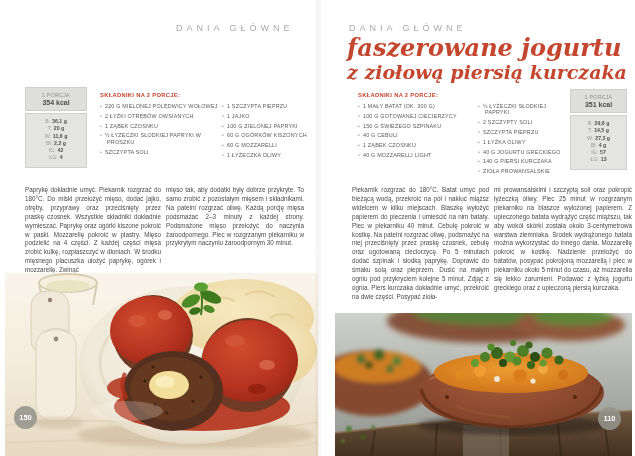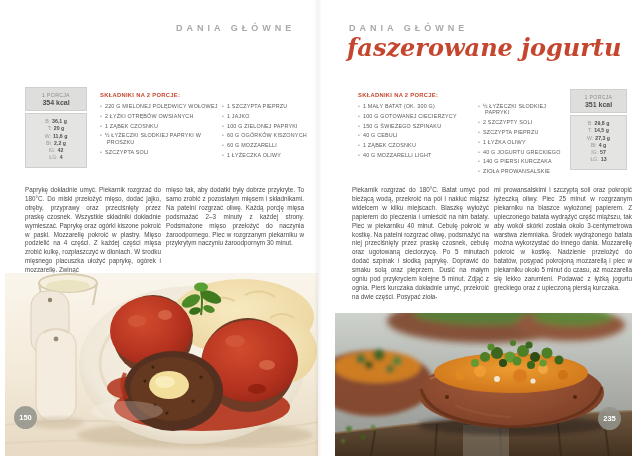--- a/index.html
+++ b/index.html
@@ -3,21 +3,21 @@
 <meta charset="utf-8">
 <style>
   html,body{margin:0;padding:0;background:#ffffff;}
   .spread{position:relative;width:635px;height:456px;background:#fff;overflow:hidden;
           font-family:"Liberation Sans",sans-serif;color:#444;}
   .abs{position:absolute;}
   
   .spine{left:314px;top:0;width:8px;height:456px;
          background:linear-gradient(90deg,rgba(0,0,0,0) 0%,rgba(0,0,0,0.05) 50%,rgba(0,0,0,0) 100%);}
   
-  .page-header{font-size:9px;letter-spacing:4px;color:#a9a9a9;font-weight:700;white-space:nowrap;}
+  .page-header{font-size:9px;letter-spacing:4px;color:#a9a9a9;font-weight:400;white-space:nowrap;}
   .title{font-family:"DejaVu Serif",serif;font-style:italic;font-weight:700;color:#c5462e;line-height:1.0;}
   .title-left{left:25px;top:36px;width:282px;text-align:center;font-size:29px;}
   .title-r1{left:347px;top:36px;font-size:24px;}
   .title-r2{left:347px;top:63px;font-size:19px;}
   
   .nutri{width:62px;}
   .nutri .box{background:#dededd;border:1px solid #cfcfce;text-align:center;}
   .nutri .box.top{padding:4px 2px 4px;margin-bottom:2px;}
   .nutri .box.bottom{padding:4px 2px 5px;background:#e4e4e3;}
   .nutri .portion{font-size:5.2px;color:#8d8d8d;letter-spacing:.3px;}
@@ -195,20 +195,21 @@
     </svg>
   </div>
 
   <div class="abs pagenum" style="left:14px;top:406px;">150</div>
 
   <div class="abs spine"></div>
 
   <div class="abs page-header" style="left:349px;top:23px;">DANIA GŁÓWNE</div>
 
   <div class="abs title title-r1">faszerowane jogurtu</div>
+  <div class="abs title title-r2">z ziołową piersią kurczaka</div>
 
   <div class="abs nutri" style="left:570px;top:89px;width:57px;">
     <div class="box top">
       <div class="portion">1 PORCJA</div>
       <div class="kcal">351 kcal</div>
     </div>
     <div class="box bottom">
       <div class="nrow">
           <span class="nl">B:</span>
           <span class="nv">29,8 g</span>
@@ -352,15 +353,15 @@
             <circle cx="194" cy="32" r="3.6" fill="#3a661d"></circle>
           <circle cx="178" cy="30" r="3" fill="#4d7f26"></circle>
         </g>
         <path d="M120 92 q20 10 56 12" stroke="#9c5a39" stroke-width="2" fill="none" opacity="0.5"></path>
         <circle cx="240" cy="84" r="2" fill="#53260f"></circle>
           <circle cx="112" cy="84" r="2" fill="#53260f"></circle>
       </g>
     </svg>
   </div>
 
-  <div class="abs pagenum" style="left:598px;top:407px;">235</div>
+  <div class="abs pagenum" style="left:598px;top:407px;">110</div>
 
 </div>
 
 </body></html>

